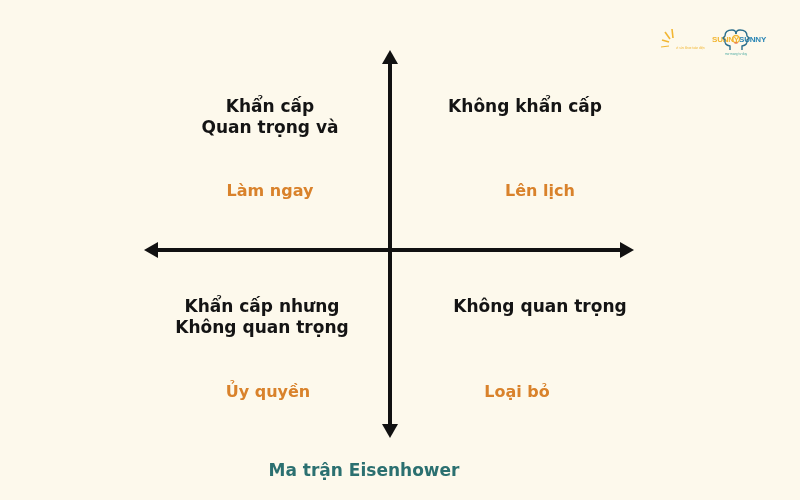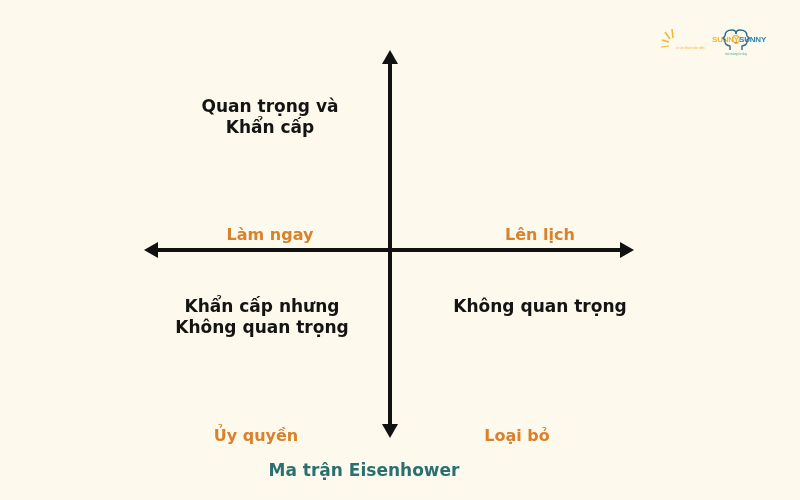--- a/index.html
+++ b/index.html
@@ -20,21 +20,20 @@
       text-align: center;
       width: 240px;
     }
     .quad-action {
       position: absolute;
       font-weight: bold;
       font-size: 16px;
       color: #d9822b;
       text-align: center;
       width: 200px;
-      margin-top: 44px;
     }
     .caption {
       position: absolute;
       left: 0; width: 728px;
       top: 460px;
       text-align: center;
       font-weight: bold;
       font-size: 17px;
       color: #2b7070;
     }
@@ -68,34 +67,35 @@
 <svg class="axes" viewBox="0 0 800 500">
   <line x1="155" y1="250" x2="622" y2="250" stroke="#111" stroke-width="4"></line>
   <polygon points="144,250 158,242 158,258" fill="#111"></polygon>
   <polygon points="634,250 620,242 620,258" fill="#111"></polygon>
   <line x1="390" y1="60" x2="390" y2="428" stroke="#111" stroke-width="4"></line>
   <polygon points="390,50 382,64 398,64" fill="#111"></polygon>
   <polygon points="390,438 382,424 398,424" fill="#111"></polygon>
 </svg>
 
 <div class="quad-title" style="left:150px; top:96px;">
+  <div>Khẩn cấp</div>
   <div>Quan trọng và</div>
-  <div>Khẩn cấp</div>
 </div>
 <div class="quad-action" style="left:170px; top:181px;">Làm ngay</div>
 
 <div class="quad-title" style="left:405px; top:96px;">
+  <div>Không khẩn cấp</div>
 </div>
 <div class="quad-action" style="left:440px; top:181px;">Lên lịch</div>
 
 <div class="quad-title" style="left:142px; top:296px;">
   <div>Khẩn cấp nhưng</div>
   <div>Không quan trọng</div>
 </div>
-<div class="quad-action" style="left:156px; top:382px;">Ủy quyền</div>
+<div class="quad-action" style="left:168px; top:382px;">Ủy quyền</div>
 
 <div class="quad-title" style="left:420px; top:296px;">
   <div>Không quan trọng</div>
 </div>
 <div class="quad-action" style="left:417px; top:382px;">Loại bỏ</div>
 
 <div class="caption">Ma trận Eisenhower</div>
 
 <div class="logo-sunny">
   <svg width="56" height="28" viewBox="0 0 56 28" style="position:absolute;left:0;top:0;">

